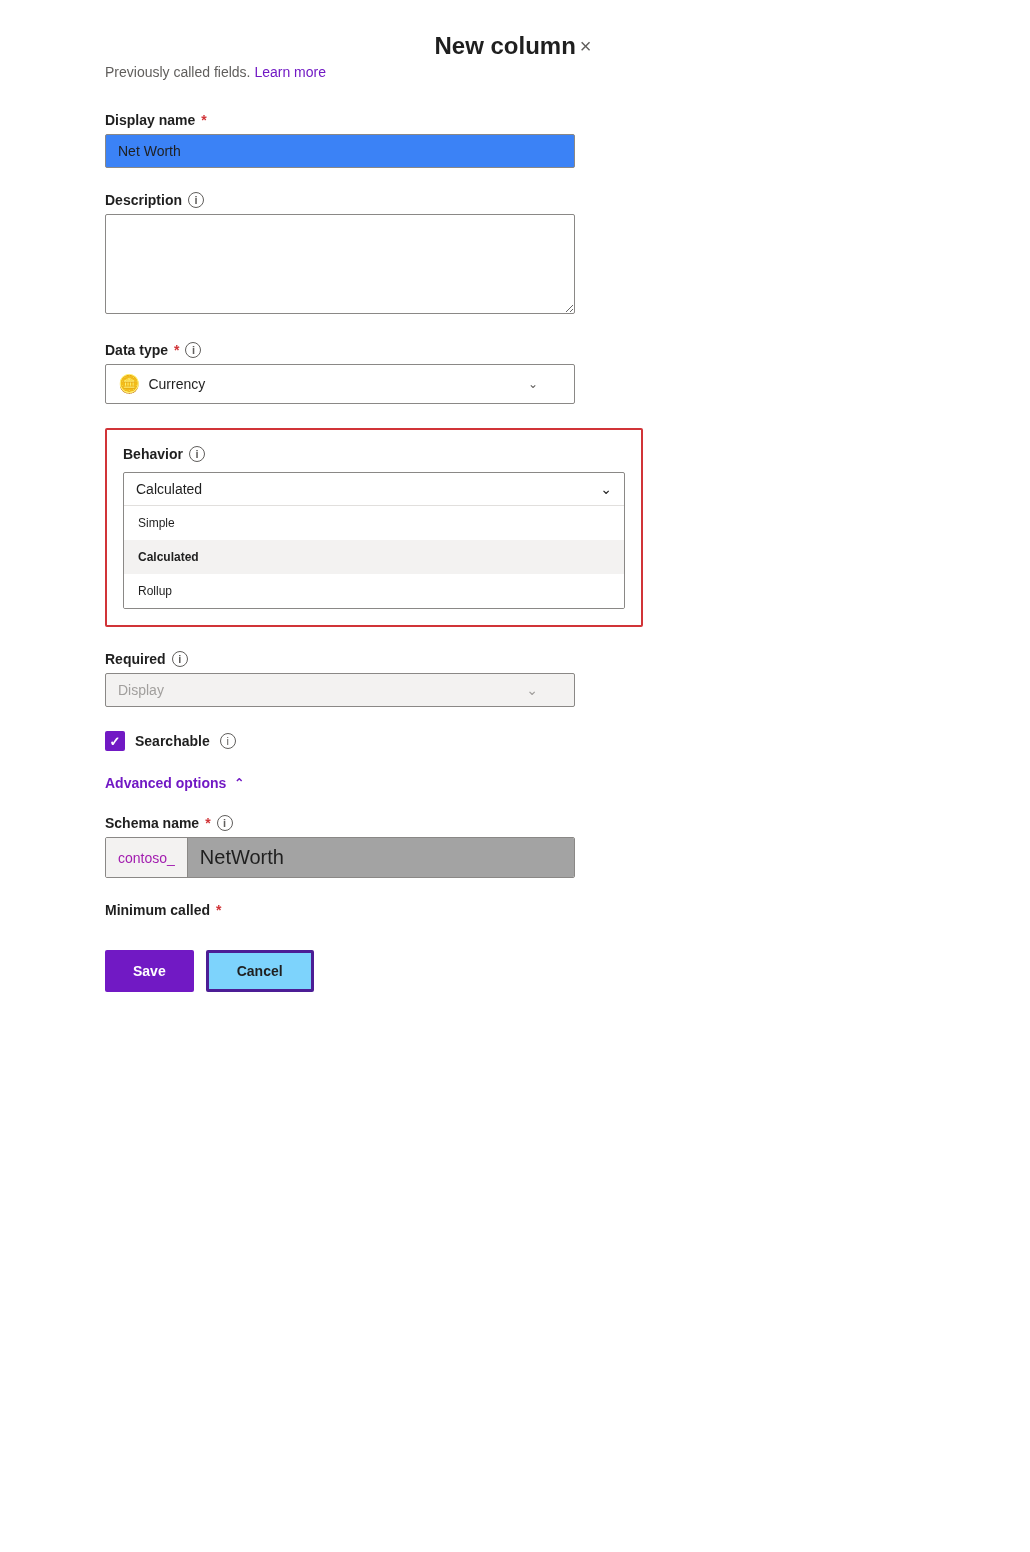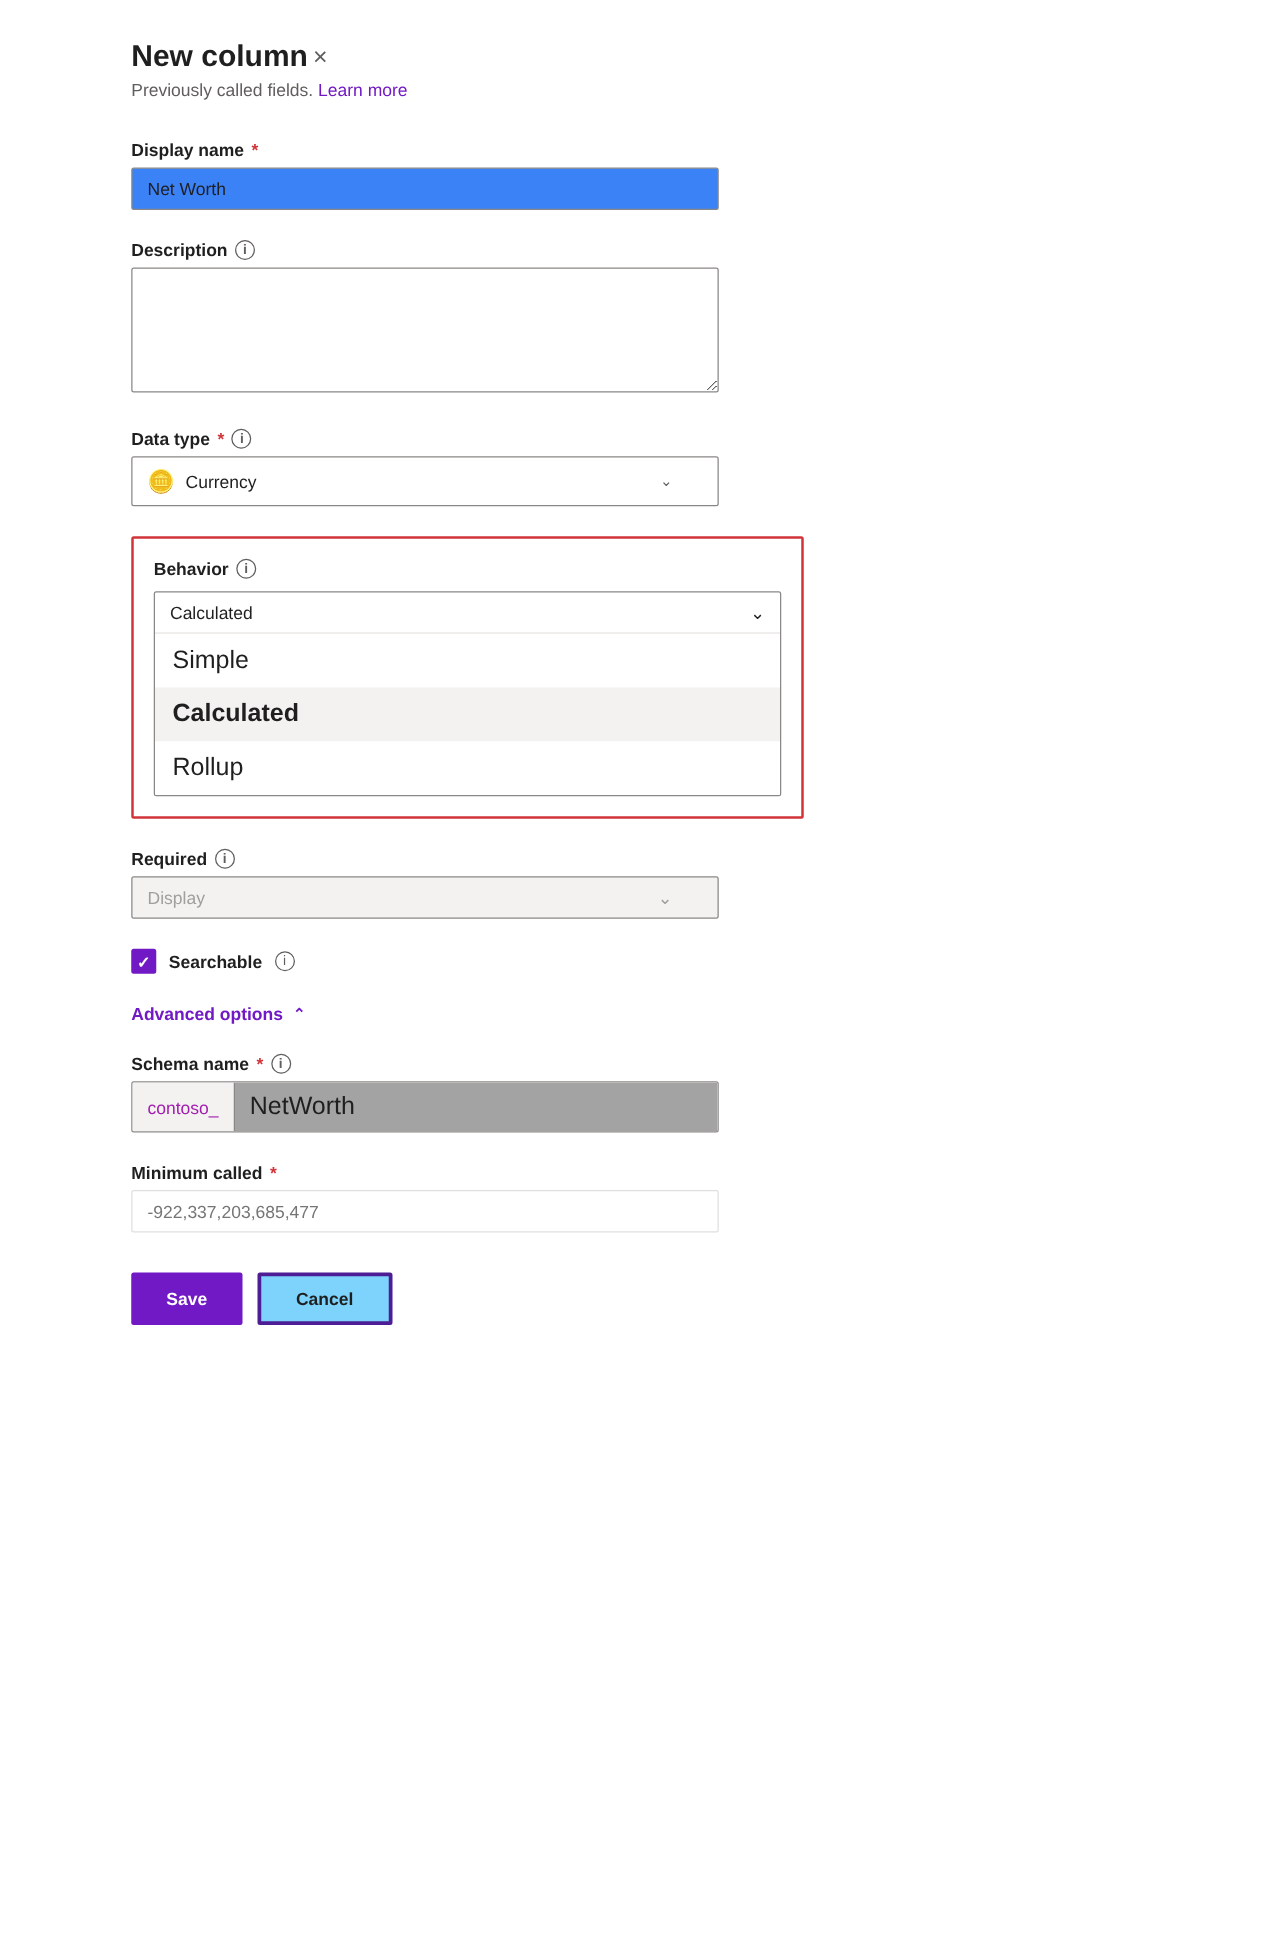--- a/index.html
+++ b/index.html
@@ -14,21 +14,21 @@
       padding: 0;
     }
     .panel {
       width: 100%;
       max-width: 900px;
       padding: 32px 40px 40px 40px;
       position: relative;
     }
     .panel-header {
       display: flex;
-      justify-content: flex-start;
+      justify-content: center;
       align-items: flex-start;
       margin-bottom: 4px;
     }
     .panel-title {
       font-size: 24px;
       font-weight: 600;
       color: #1f1f1f;
     }
     .close-btn {
       background: none;
@@ -165,21 +165,21 @@
       padding: 8px 12px;
       font-size: 14px;
       cursor: pointer;
       border-bottom: 1px solid #e1dfdd;
     }
     .dropdown-list {
       background: #fff;
     }
     .dropdown-item {
       padding: 10px 14px;
-      font-size: 20px;
+      font-size: 12px;
       cursor: pointer;
       color: #1f1f1f;
     }
     .dropdown-item.selected {
       background: #f3f2f1;
       font-weight: 600;
     }
 
     
     .required-select-display {
@@ -413,21 +413,20 @@
       <div class="schema-prefix">contoso_</div>
       <input class="schema-input" type="text" value="NetWorth" style="">
     </div>
   </div>
 
   <div class="form-group">
     <div class="form-label">
       <span>Minimum called</span>
       <span class="required-star">*</span>
     </div>
-    <input class="min-value-input" type="text" placeholder="-922,337,203,685,477" style="">
   </div>
 
   <div class="footer-buttons">
     <button class="btn-save">Save</button>
     <button class="btn-cancel">Cancel</button>
   </div>
 
 </div>
 
 </body></html>

